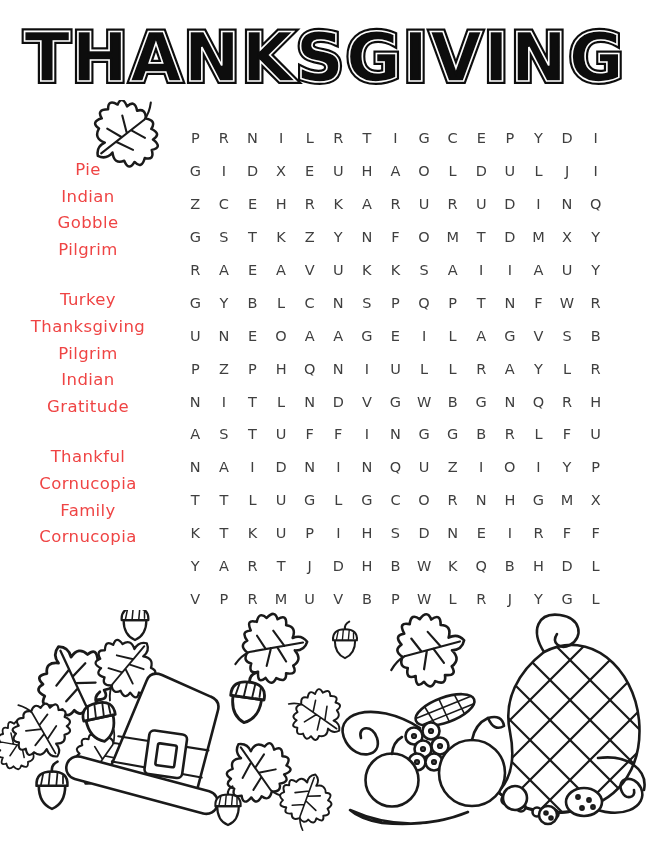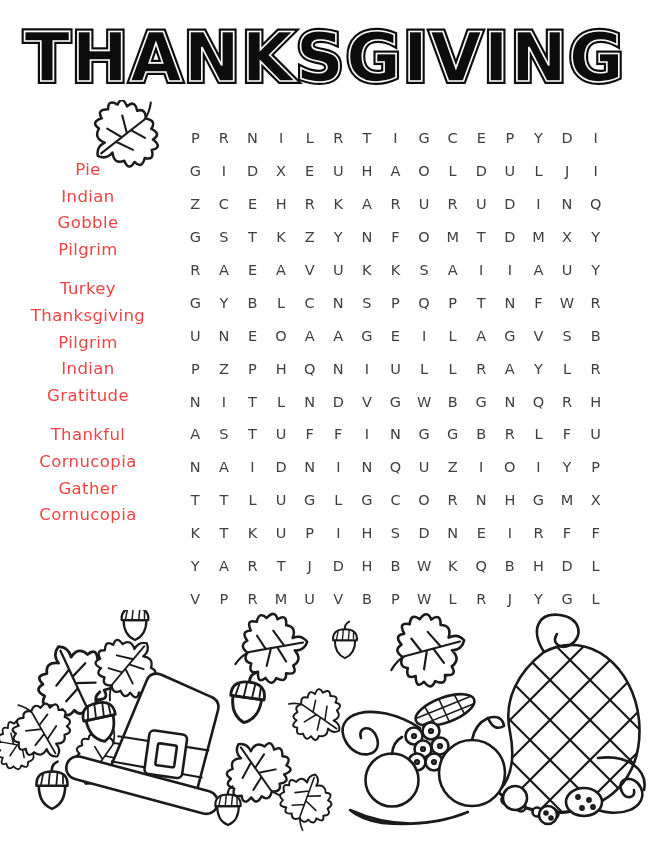--- a/index.html
+++ b/index.html
@@ -35,21 +35,21 @@
   .word-list{
     position:absolute;left:6px;top:157px;width:164px;
     text-align:center;
     color:#ef4444;
   }
   .word{
     font-size:16.5px;
     line-height:26.6px;
     letter-spacing:0.4px;
   }
-  .word.gap{margin-top:13px;}
+  .word.gap{margin-top:24px;}
 
   
   .letter-grid{
     position:absolute;left:181px;top:122px;
     display:grid;
     grid-template-columns:repeat(15,28.6px);
     grid-template-rows:repeat(15,32.9px);
   }
   .cell{
     display:flex;align-items:center;justify-content:center;
@@ -94,21 +94,21 @@
       <div class="word">Indian</div>
       <div class="word">Gobble</div>
       <div class="word">Pilgrim</div>
       <div class="word gap">Turkey</div>
       <div class="word">Thanksgiving</div>
       <div class="word">Pilgrim</div>
       <div class="word">Indian</div>
       <div class="word">Gratitude</div>
       <div class="word gap">Thankful</div>
       <div class="word">Cornucopia</div>
-      <div class="word">Gather</div>
+      <div class="word">Family</div>
       <div class="word">Cornucopia</div>
     </div>
 
   <div class="letter-grid">
       <span class="cell">P</span>
       <span class="cell">R</span>
       <span class="cell">N</span>
       <span class="cell">I</span>
       <span class="cell">L</span>
       <span class="cell">R</span>

